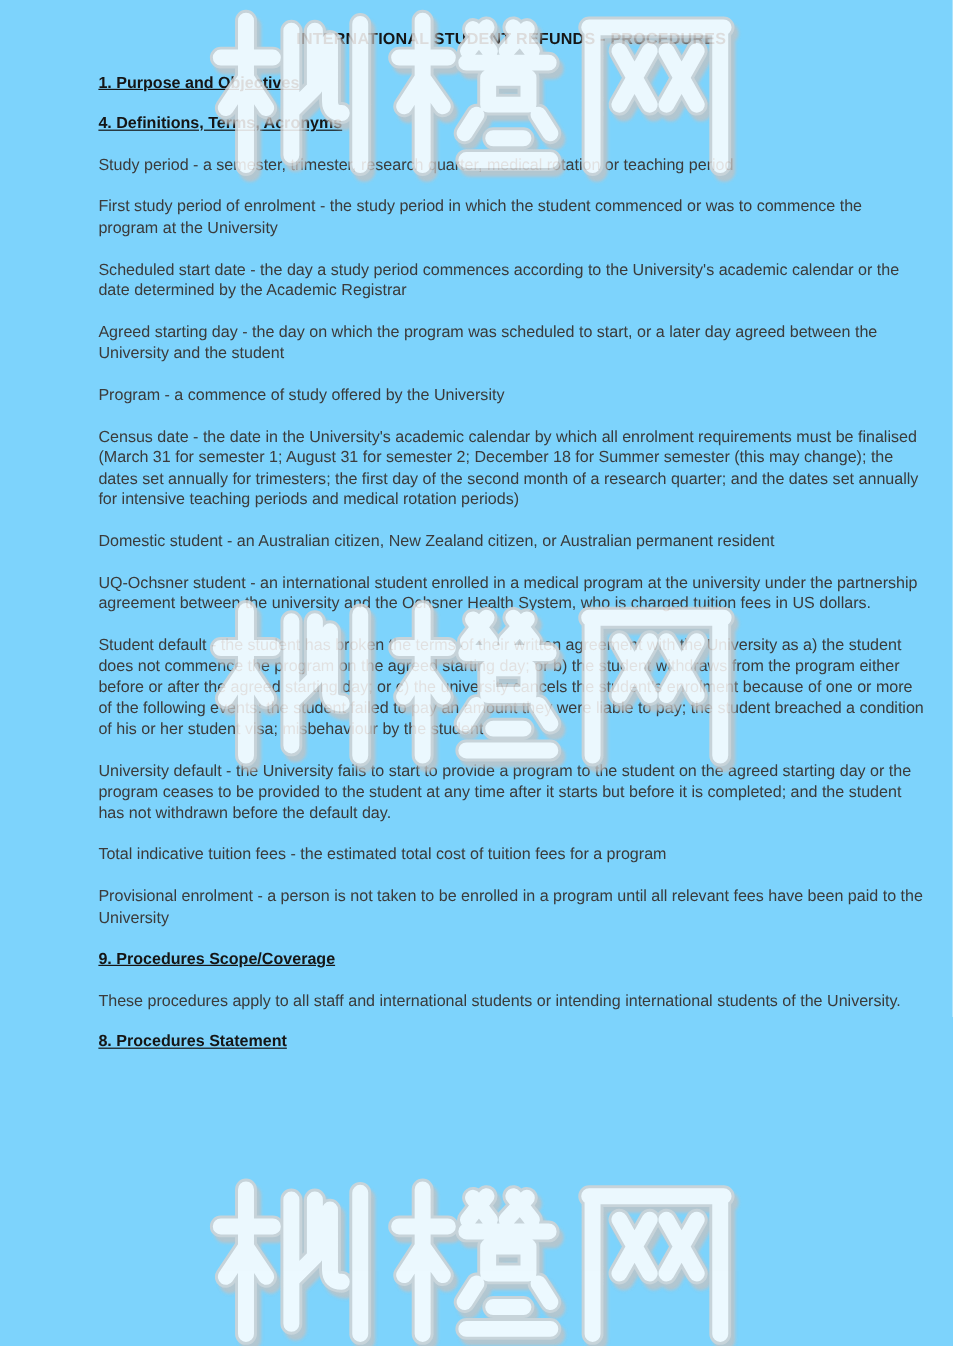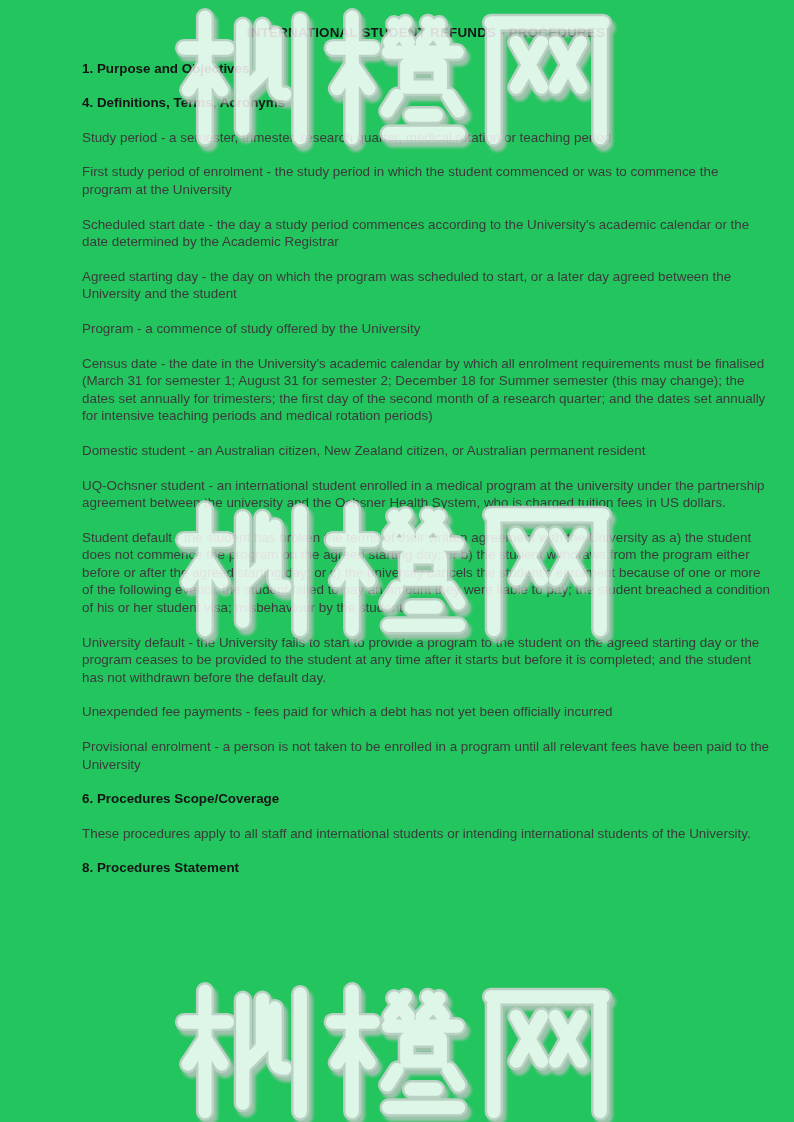--- a/index.html
+++ b/index.html
@@ -1,19 +1,19 @@
 <!DOCTYPE html>
 <html><head>
 <meta charset="utf-8">
 <style>
   html,body{margin:0;padding:0;background:#fff;}
   .page{
     position:relative;
     width:794px;height:1122px;
-    background:#22c55e;
+    background:#7dd3fc;
     overflow:hidden;
     font-family:"Liberation Sans","DejaVu Sans",sans-serif;
   }
   .doc{
     position:relative;
     z-index:1;
     padding:24px 24px 0 82px;
     width:688px;
     color:#3b3b3b;
     font-size:13.4px;
@@ -23,20 +23,21 @@
     text-align:center;
     font-weight:bold;
     color:#151515;
     margin:0 0 18px 0;
     letter-spacing:.2px;
   }
   .heading{
     font-weight:bold;
     color:#151515;
     margin:0 0 17px 0;
+    text-decoration:underline;
   }
   .para{
     margin:0 0 17px 0;
   }
   
   .watermark{
     position:absolute;left:0;width:100%;
     display:flex;justify-content:center;gap:10px;
     pointer-events:none;
     z-index:2;
@@ -135,21 +136,21 @@
         <div class="para">Study period - a semester, trimester, research quarter, medical rotation or teaching period</div>
         <div class="para">First study period of enrolment - the study period in which the student commenced or was to commence the program at the University</div>
         <div class="para">Scheduled start date - the day a study period commences according to the University's academic calendar or the date determined by the Academic Registrar</div>
         <div class="para">Agreed starting day - the day on which the program was scheduled to start, or a later day agreed between the University and the student</div>
         <div class="para">Program - a commence of study offered by the University</div>
         <div class="para">Census date - the date in the University's academic calendar by which all enrolment requirements must be finalised (March 31 for semester 1; August 31 for semester 2; December 18 for Summer semester (this may change); the dates set annually for trimesters; the first day of the second month of a research quarter; and the dates set annually for intensive teaching periods and medical rotation periods)</div>
         <div class="para">Domestic student - an Australian citizen, New Zealand citizen, or Australian permanent resident</div>
         <div class="para">UQ-Ochsner student - an international student enrolled in a medical program at the university under the partnership agreement between the university and the Ochsner Health System, who is charged tuition fees in US dollars.</div>
         <div class="para">Student default - the student has broken the terms of their written agreement with the University as a) the student does not commence the program on the agreed starting day;  or b) the student withdraws from the program either before or after the agreed starting day; or c) the university cancels the student's enrolment because of one or more of the following events: the student failed to pay an amount they were liable to pay; the student breached a condition of his or her student visa; misbehaviour by the student</div>
         <div class="para">University default - the University fails to start to provide a program to the student on the agreed starting day or the program ceases to be provided to the student at any time after it starts but before it is completed; and the student has not withdrawn before the default day.</div>
-        <div class="para">Unexpended fee payments - fees paid for which a debt has not yet been officially incurred</div>
+        <div class="para">Total indicative tuition fees - the estimated total cost of tuition fees for a program</div>
         <div class="para">Provisional enrolment - a person is not taken to be enrolled in a program until all relevant fees have been paid to the University</div>
-        <div class="heading">6. Procedures Scope/Coverage</div>
+        <div class="heading">9. Procedures Scope/Coverage</div>
         <div class="para">These procedures apply to all staff and international students or intending international students of the University.</div>
         <div class="heading">8. Procedures Statement</div>
       </div>
   </div>
 
 </div>
 
 </body></html>

